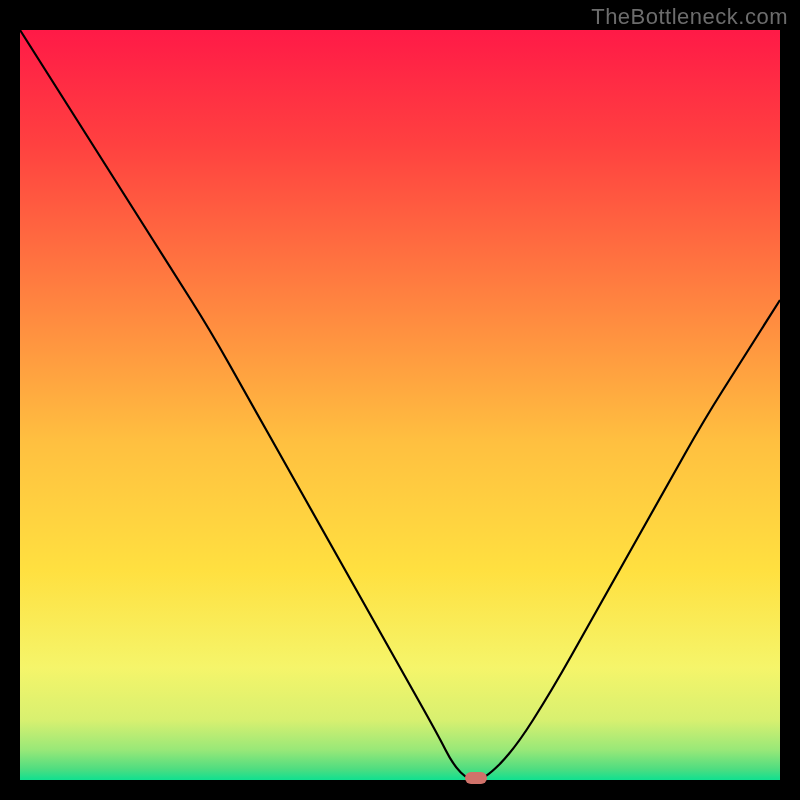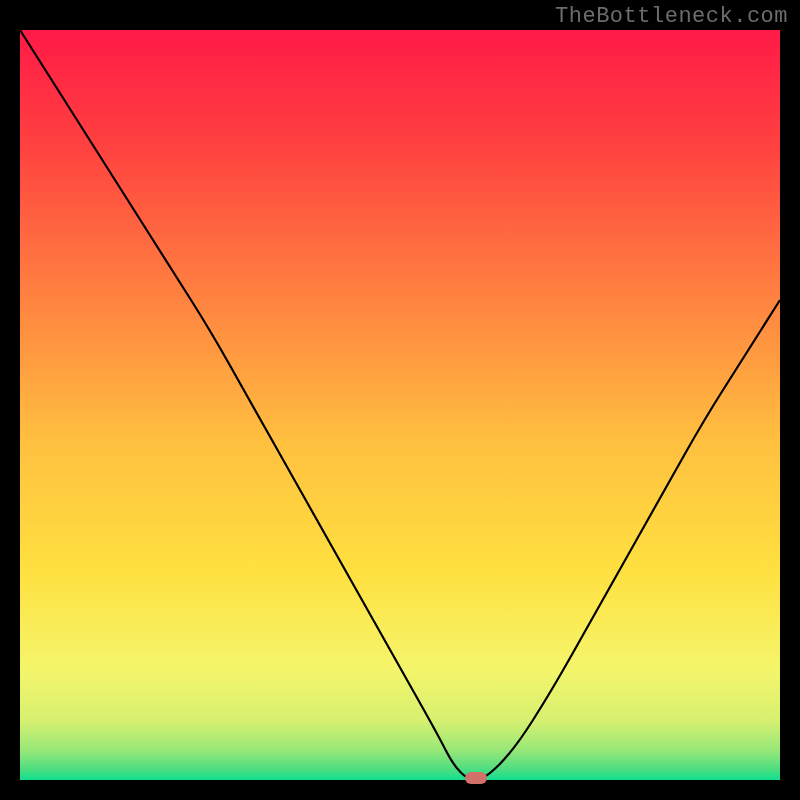--- a/index.html
+++ b/index.html
@@ -9,21 +9,20 @@
     height: 800px;
     background: #000000;
     font-family: Arial, Helvetica, sans-serif;
     overflow: hidden;
   }
   .frame {
     position: relative;
     width: 800px;
     height: 800px;
     background: #000000;
-    font-family: Liberation Mono, monospace;
   }
   .watermark {
     position: absolute;
     top: 4px;
     right: 12px;
     color: #6c6c6c;
     font-size: 22px;
     font-weight: 400;
     letter-spacing: 0.5px;
     z-index: 50;

